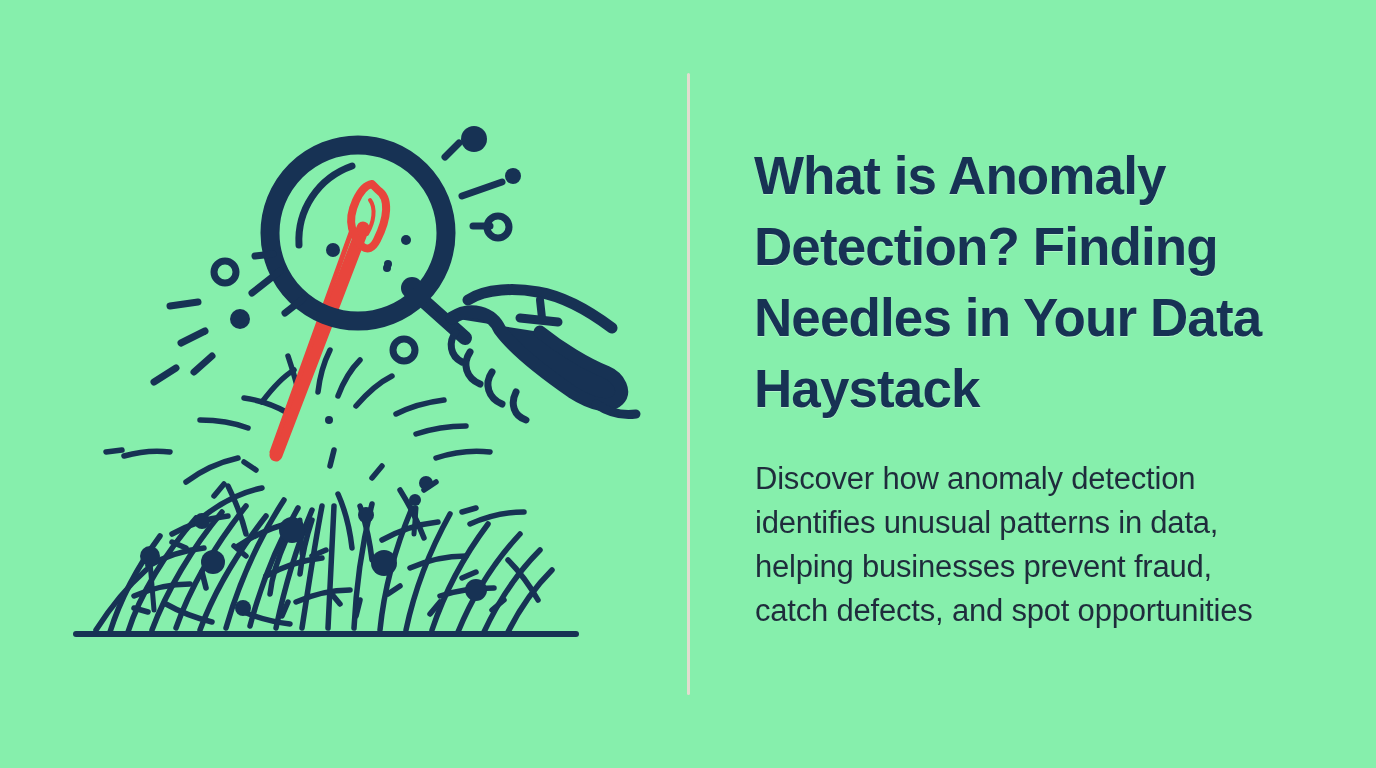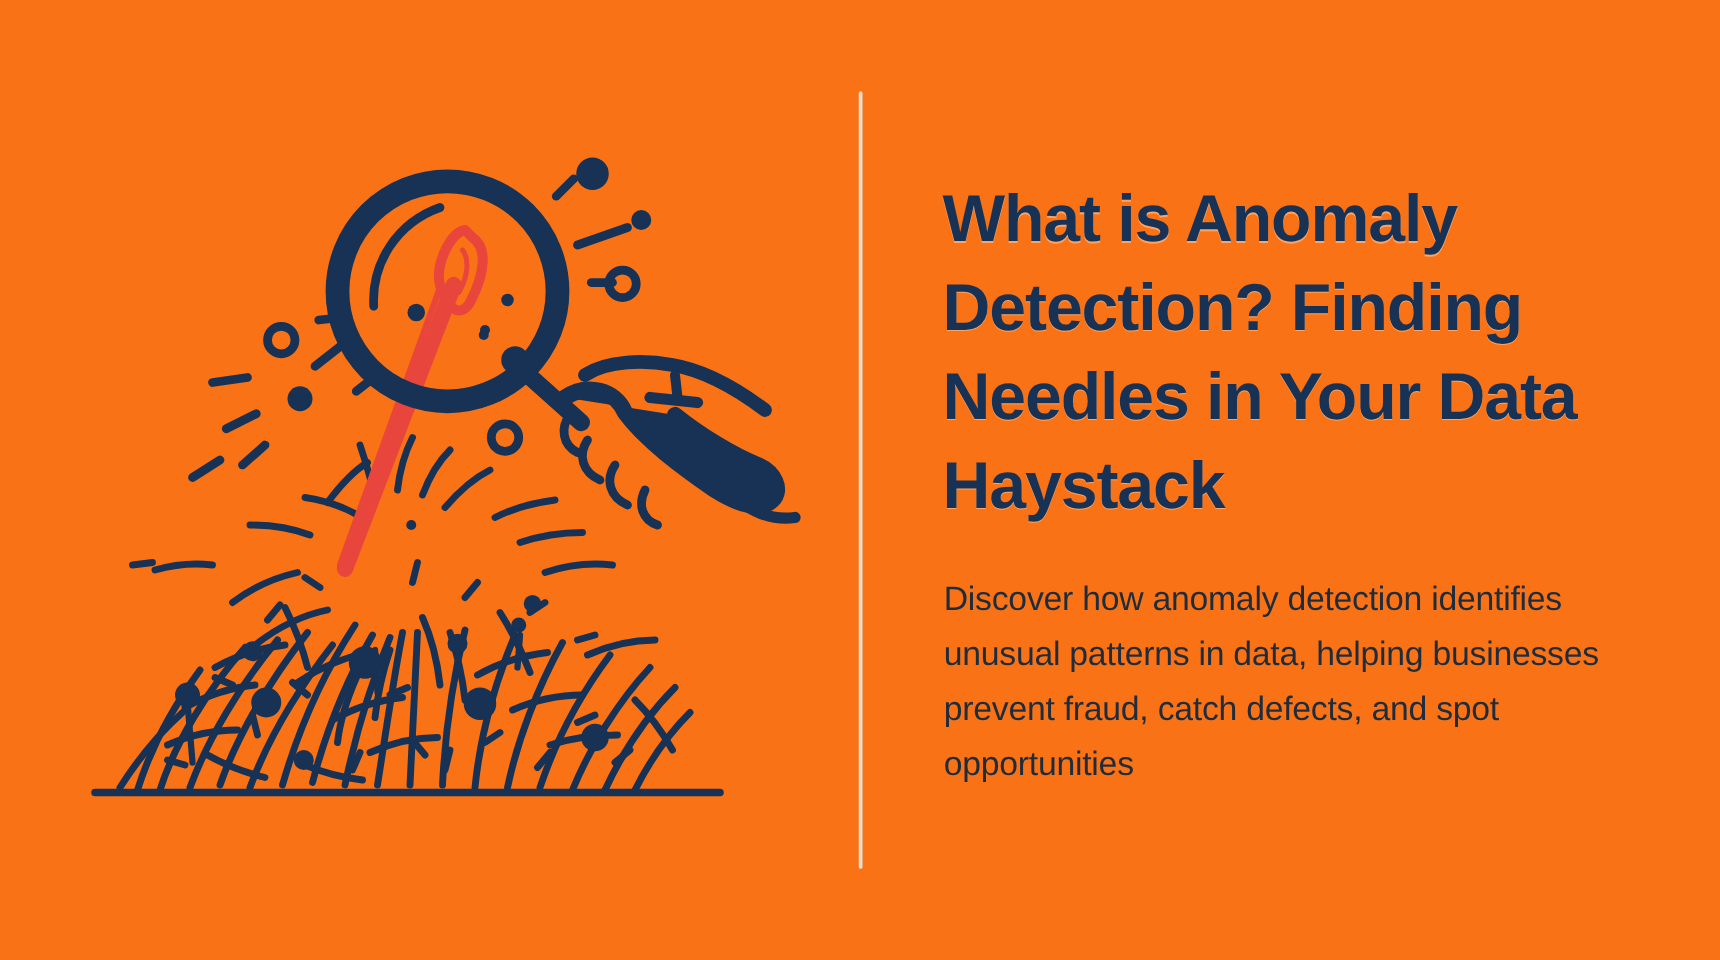--- a/index.html
+++ b/index.html
@@ -5,21 +5,21 @@
 <style>
   html, body {
     margin: 0;
     padding: 0;
     background: #efece2;
   }
   #stage {
     position: relative;
     width: 1376px;
     height: 768px;
-    background: #f97316;
+    background: #86efac;
     overflow: hidden;
     font-family: "Liberation Sans", "DejaVu Sans", sans-serif;
   }
 
   
   #illustration {
     position: absolute;
     left: 0;
     top: 0;
     width: 688px;
@@ -62,21 +62,21 @@
     letter-spacing: -0.9px;
     color: #173254;
     text-shadow: 0 1px 0 rgba(255,255,255,0.35);
   }
   #subhead {
     position: absolute;
     left: 1px;
     top: 457px;
     width: 535px;
     margin: 0;
-    font-size: 27px;
+    font-size: 31px;
     line-height: 44px;
     font-weight: 400;
     letter-spacing: -0.2px;
     color: #1f2c3c;
   }
 </style>
 </head>
 <body>
 
 <div id="stage">

